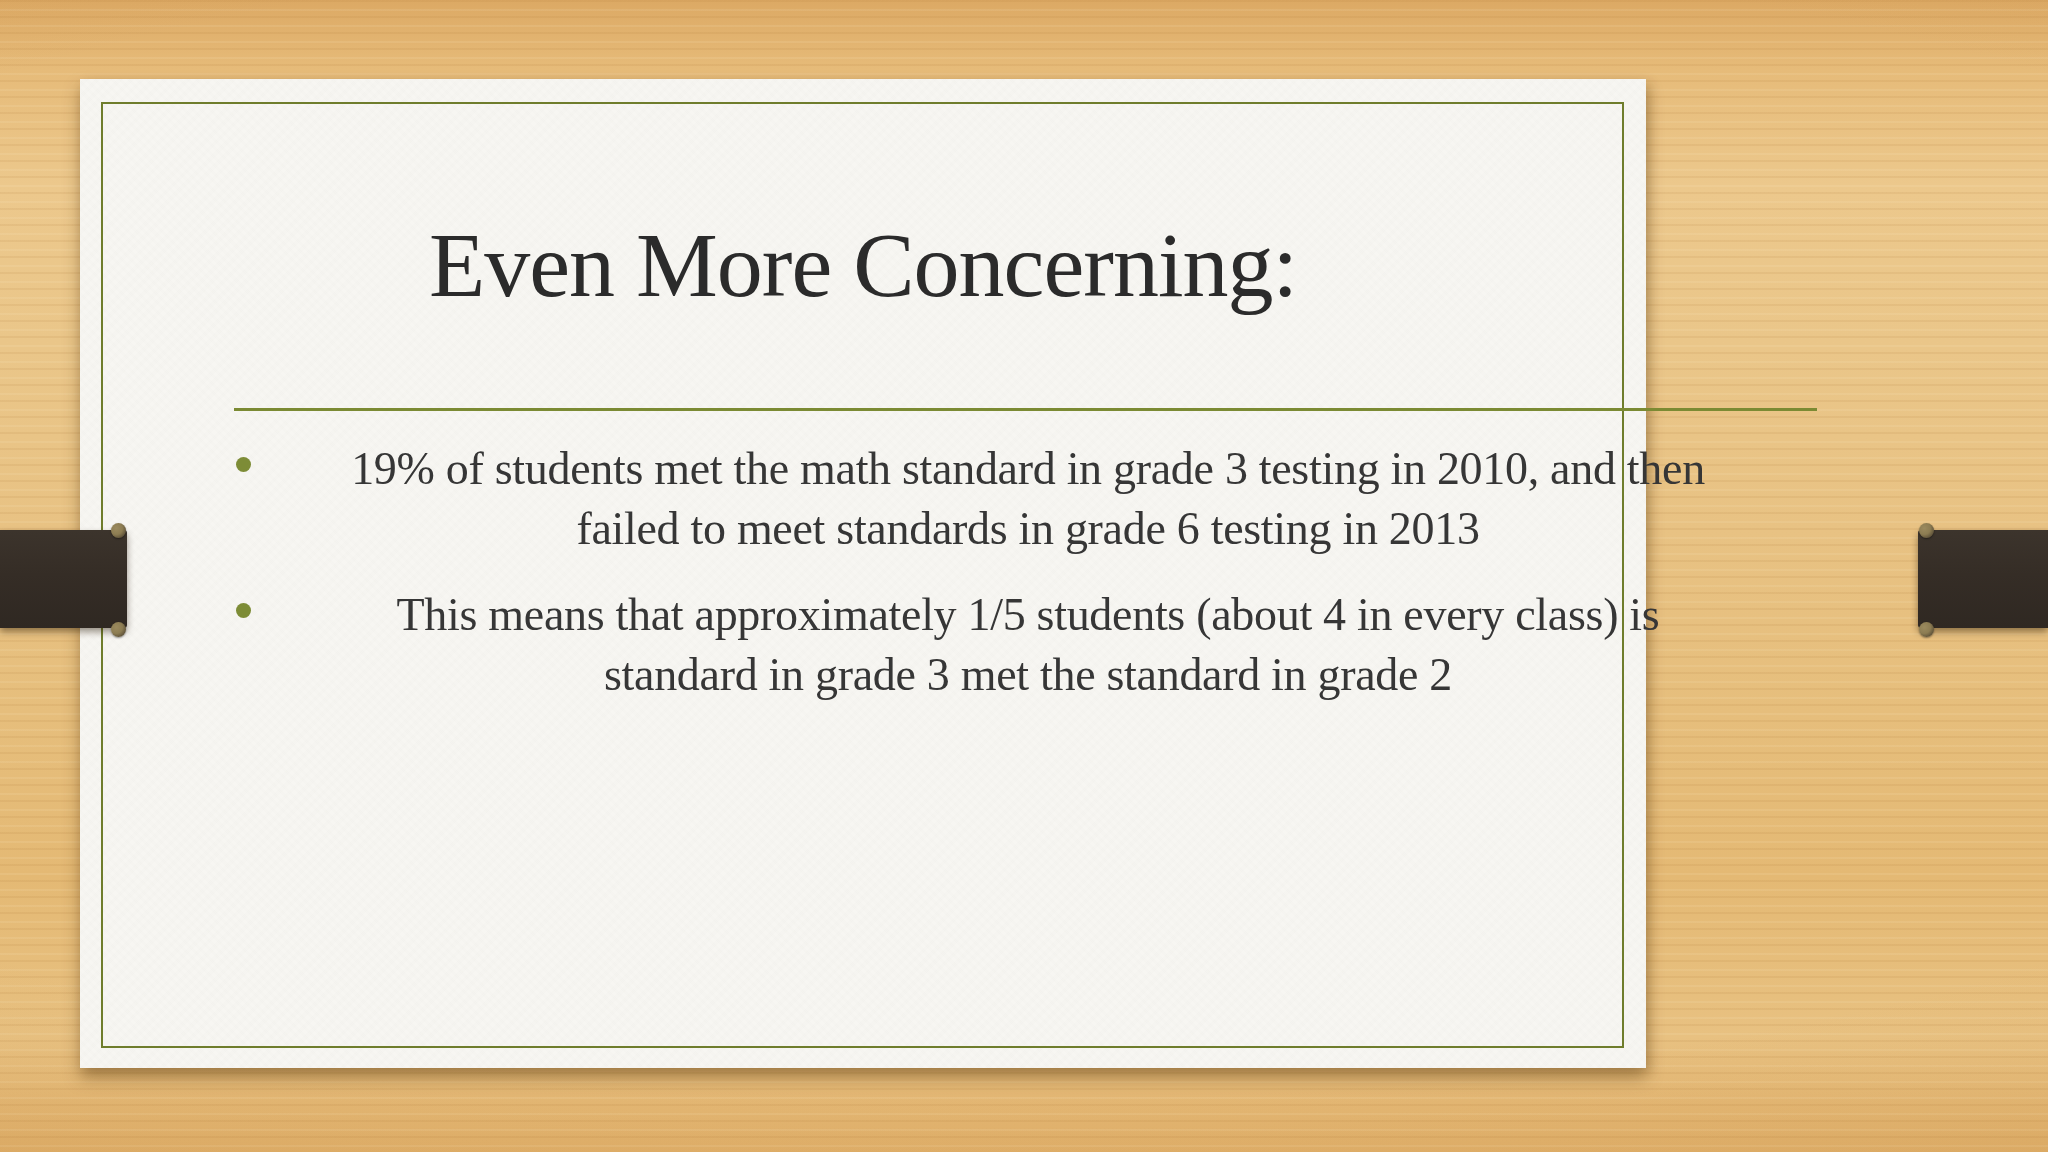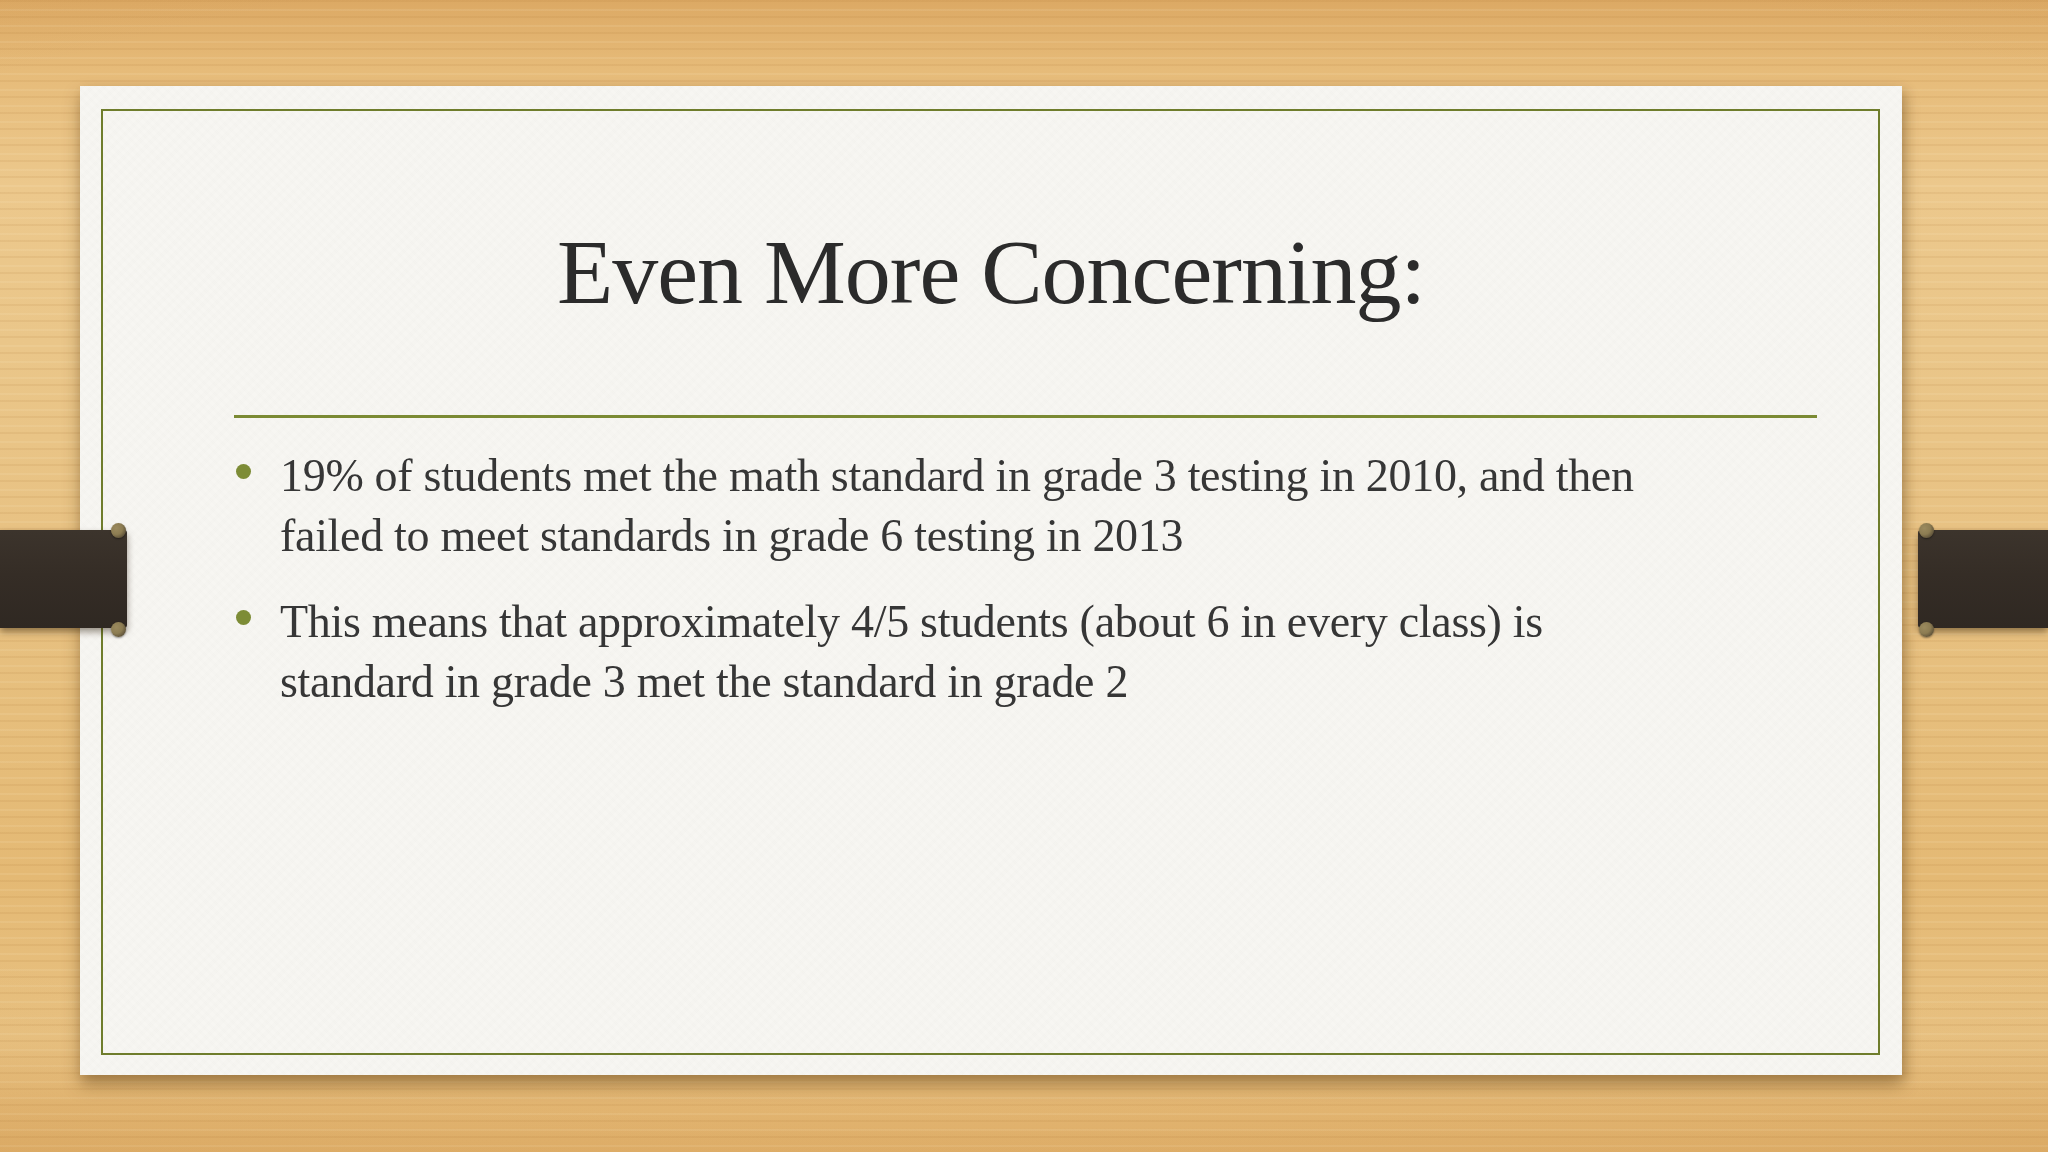--- a/index.html
+++ b/index.html
@@ -19,22 +19,22 @@
         rgba(255,244,214,0.10) 9px, rgba(255,244,214,0.10) 11px,
         rgba(0,0,0,0.00) 11px, rgba(0,0,0,0.00) 16px),
       linear-gradient(180deg,
         #dca964 0%, #e6bb79 6%, #ecc88c 16%, #eac689 30%,
         #e8c283 46%, #e6be7c 62%, #e4b974 76%, #e8c181 90%, #dfae68 100%);
   }
 
   
   .card {
     position: absolute;
-    left: 80px; top: 86px;
-    width: 1822px; height: 989px;
+    left: 80px; top: 79px;
+    width: 1566px; height: 989px;
     background:
       repeating-linear-gradient(45deg, rgba(120,120,110,0.012) 0 3px, rgba(255,255,255,0) 3px 6px),
       repeating-linear-gradient(-45deg, rgba(120,120,110,0.012) 0 4px, rgba(255,255,255,0) 4px 8px),
       #f7f6f2;
     box-shadow: 0 10px 16px rgba(85,52,10,0.38), 4px 4px 10px rgba(85,52,10,0.18);
   }
 
   .inner-border {
     position: absolute;
     left: 21px; top: 23px; right: 22px; bottom: 20px;
@@ -75,21 +75,21 @@
 
   .bullet-dot {
     flex: 0 0 auto;
     width: 15px; height: 15px;
     margin: 18px 29px 0 0;
     border-radius: 50%;
     background: #7d8c36;
   }
 
   .bullet-lines { flex: 1 1 auto; }
-  .bullet-line { line-height: 60px; white-space: nowrap; }
+  .bullet-line { line-height: 60px; white-space: nowrap; text-align: center; }
 
   
   .strap {
     position: absolute;
     top: 530px;
     height: 98px;
     background: linear-gradient(180deg, #3c342c 0%, #352d26 45%, #2f2822 100%);
     box-shadow: 0 4px 7px rgba(40,25,5,0.45);
   }
   .strap-left  { left: 0;      width: 127px; border-radius: 0 3px 3px 0; }
@@ -125,21 +125,21 @@
         <span class="bullet-dot"></span>
         <div class="bullet-lines">
           <div class="bullet-line">19% of students met the math standard in grade 3 testing in 2010, and then</div>
           <div class="bullet-line">failed to meet standards in grade 6 testing in 2013</div>
         </div>
       </div>
 
       <div class="bullet-row">
         <span class="bullet-dot"></span>
         <div class="bullet-lines">
-          <div class="bullet-line">This means that approximately 4/5 students (about 6 in every class) is</div>
+          <div class="bullet-line">This means that approximately 1/5 students (about 4 in every class) is</div>
           <div class="bullet-line">standard in grade 3 met the standard in grade 2</div>
         </div>
       </div>
 
     </div>
   </div>
 
   <div class="strap strap-left">
     <span class="peg peg-top"></span>
     <span class="peg peg-bottom"></span>

